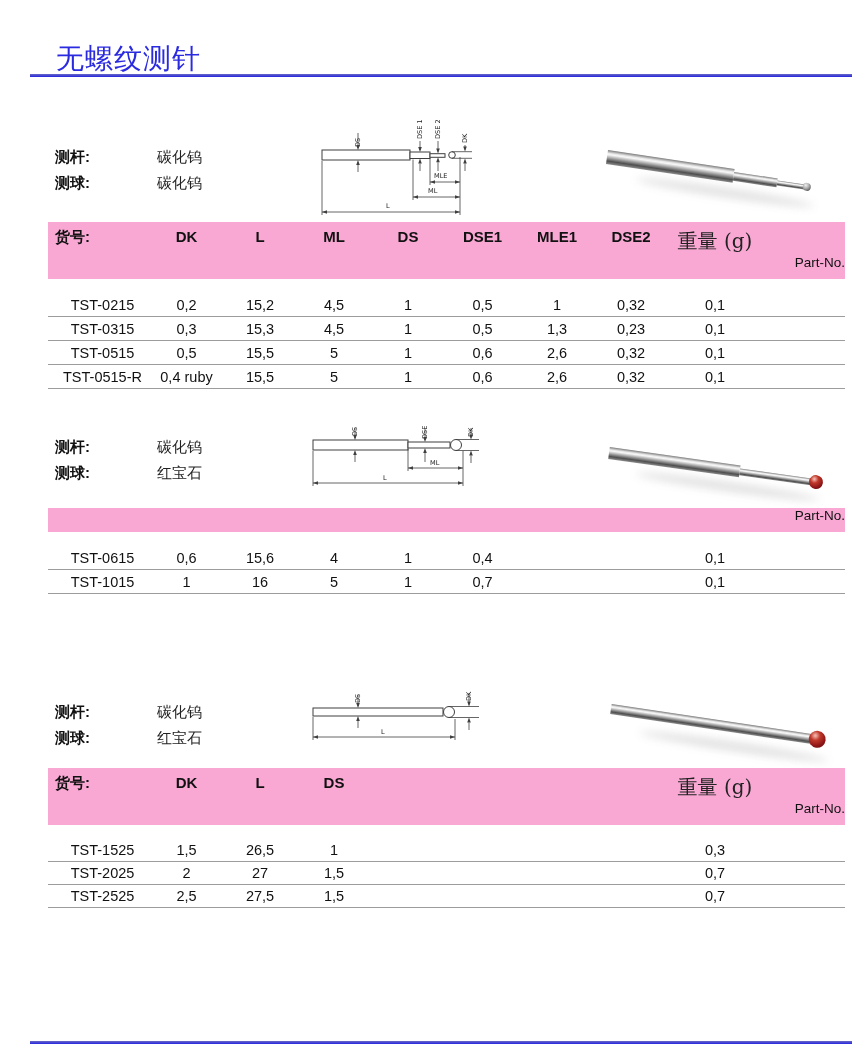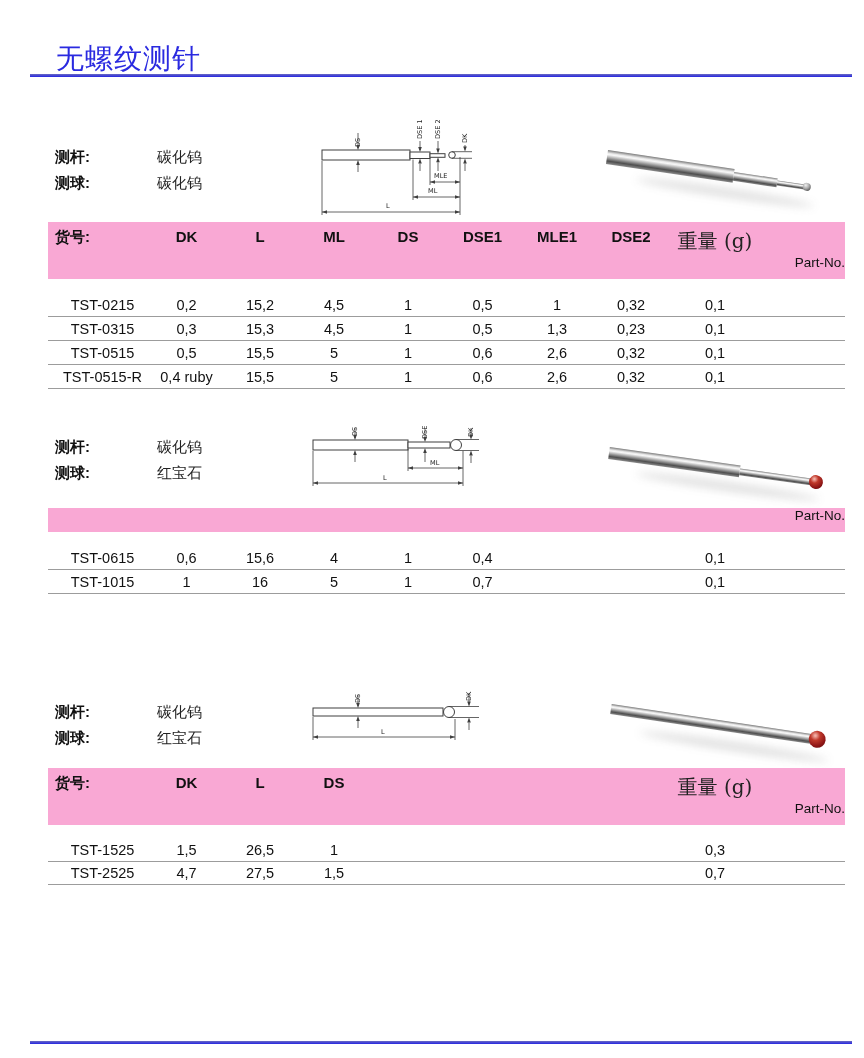--- a/index.html
+++ b/index.html
@@ -389,22 +389,31 @@
       <tr>
         <td>TST-1525</td>
         <td>1,5</td>
         <td>26,5</td>
         <td>1</td>
         <td></td>
         <td>0,3</td>
         <td></td>
       </tr>
       <tr>
+        <td>TST-2025</td>
+        <td>2</td>
+        <td>27</td>
+        <td>1,5</td>
+        <td></td>
+        <td>0,7</td>
+        <td></td>
+      </tr>
+      <tr>
         <td>TST-2525</td>
-        <td>4,7</td>
+        <td>2,5</td>
         <td>27,5</td>
         <td>1,5</td>
         <td></td>
         <td>0,7</td>
         <td></td>
       </tr>
     </tbody>
 </table>
 
 <div class="abs rule rule-bottom"></div>

